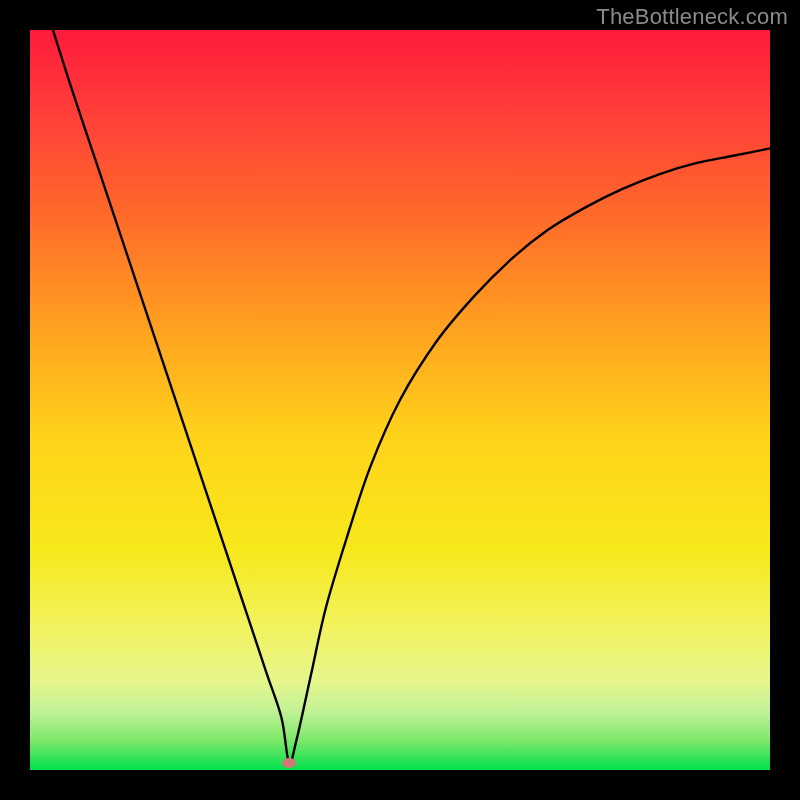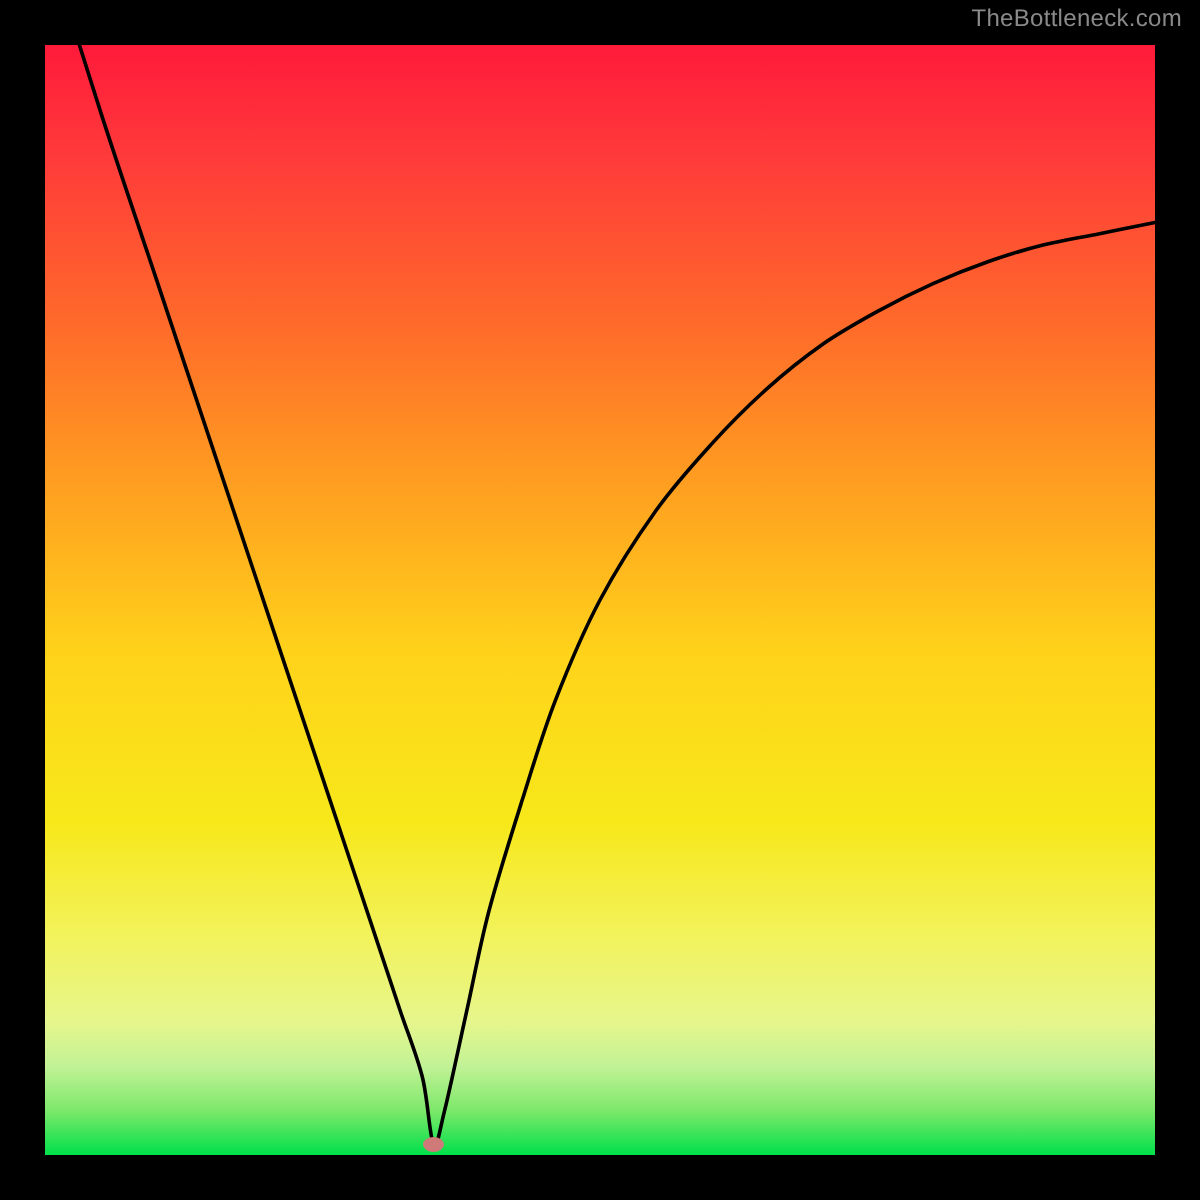--- a/index.html
+++ b/index.html
@@ -53,21 +53,21 @@
     height: 10px;
     border-radius: 50%;
     background: #cf7a78;
     transform: translate(-50%, -50%);
   }
   .watermark {
     position: absolute;
     top: 4px;
     right: 12px;
     color: #8a8a8a;
-    font-size: 16px;
+    font-size: 22px;
     letter-spacing: 0.2px;
   }
 </style>
 </head>
 <body>
 
 <div class="frame">
   <div class="watermark">TheBottleneck.com</div>
 
   <div class="plot-area">

